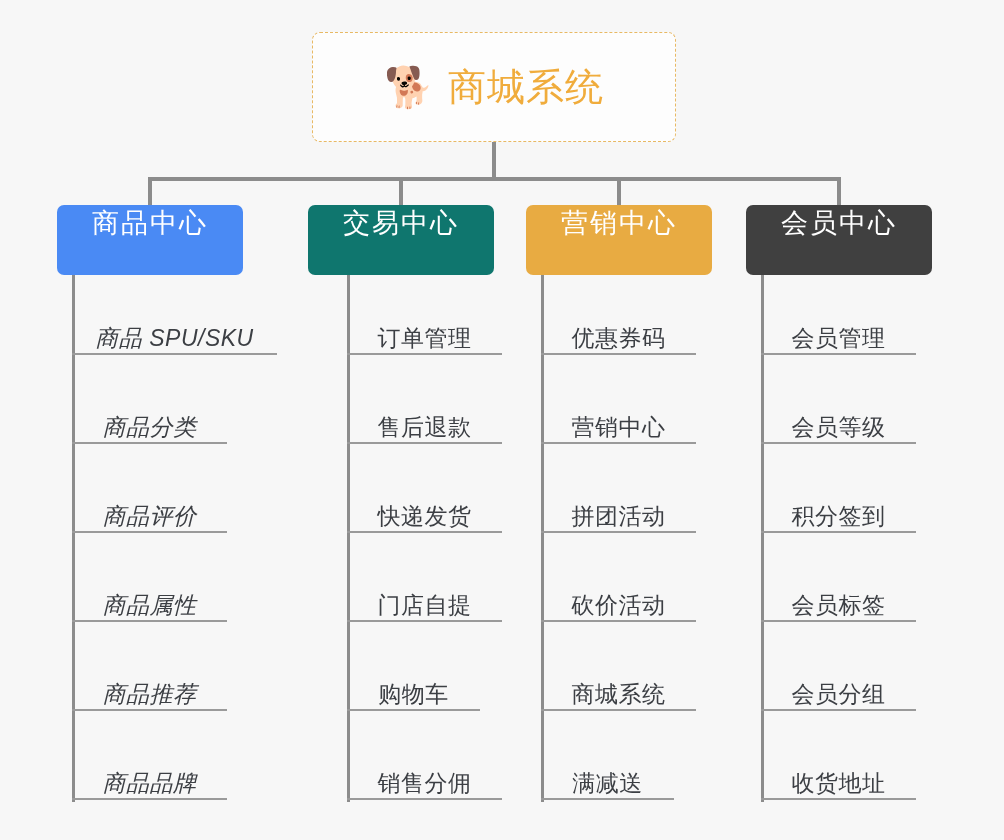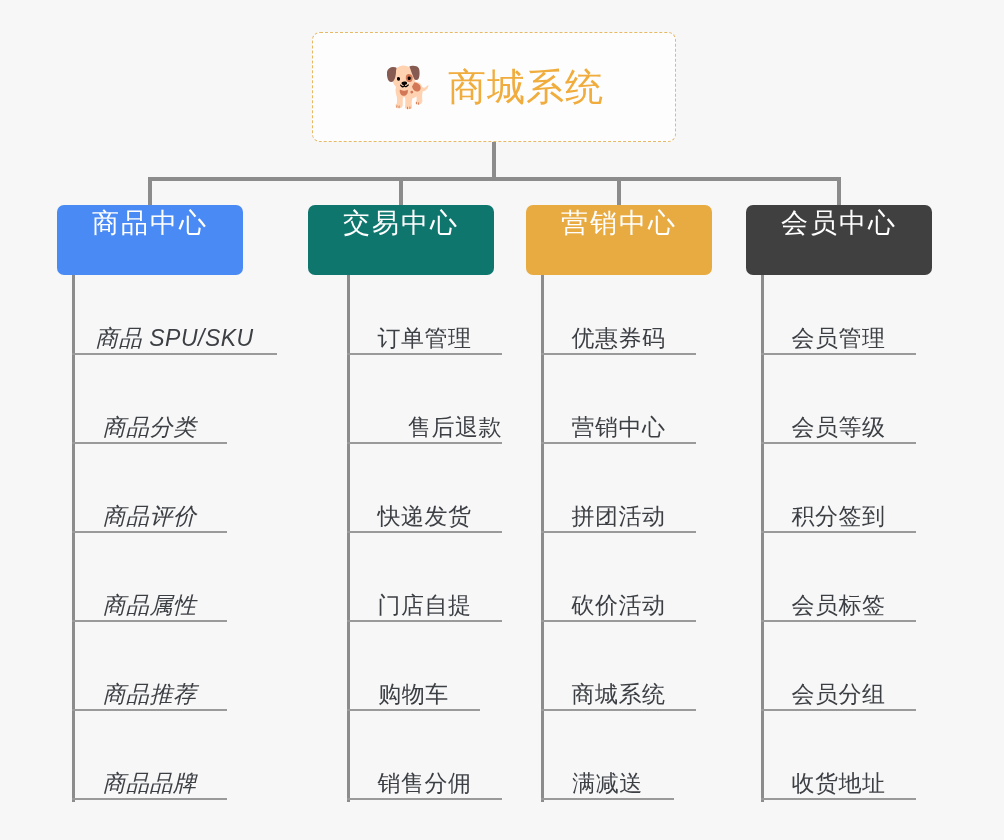--- a/index.html
+++ b/index.html
@@ -147,21 +147,21 @@
         </div>
       </div>
       <div class="cat-box" style="left: 308px; top: 205px; width: 186px; background: #0f766e;">
         <span>交易中心</span>
       </div>
       <div class="leaf-col" style="left: 323px; top: 275px; width: 260px; height: 527px; margin-left: 24px;">
         <div class="leaf-trunk" style="height: 527px;"></div>
         <div class="leaf-item" style="top: 36px; width: 155px; height: 44px;">
           <span class="leaf-label">订单管理</span>
         </div>
-        <div class="leaf-item" style="top: 125px; width: 155px; height: 44px; justify-content: flex-end;">
+        <div class="leaf-item" style="top: 125px; width: 155px; height: 44px;">
           <span class="leaf-label">售后退款</span>
         </div>
         <div class="leaf-item" style="top: 214px; width: 155px; height: 44px;">
           <span class="leaf-label">快递发货</span>
         </div>
         <div class="leaf-item" style="top: 303px; width: 155px; height: 44px;">
           <span class="leaf-label">门店自提</span>
         </div>
         <div class="leaf-item" style="top: 392px; width: 133px; height: 44px;">
           <span class="leaf-label">购物车</span>

